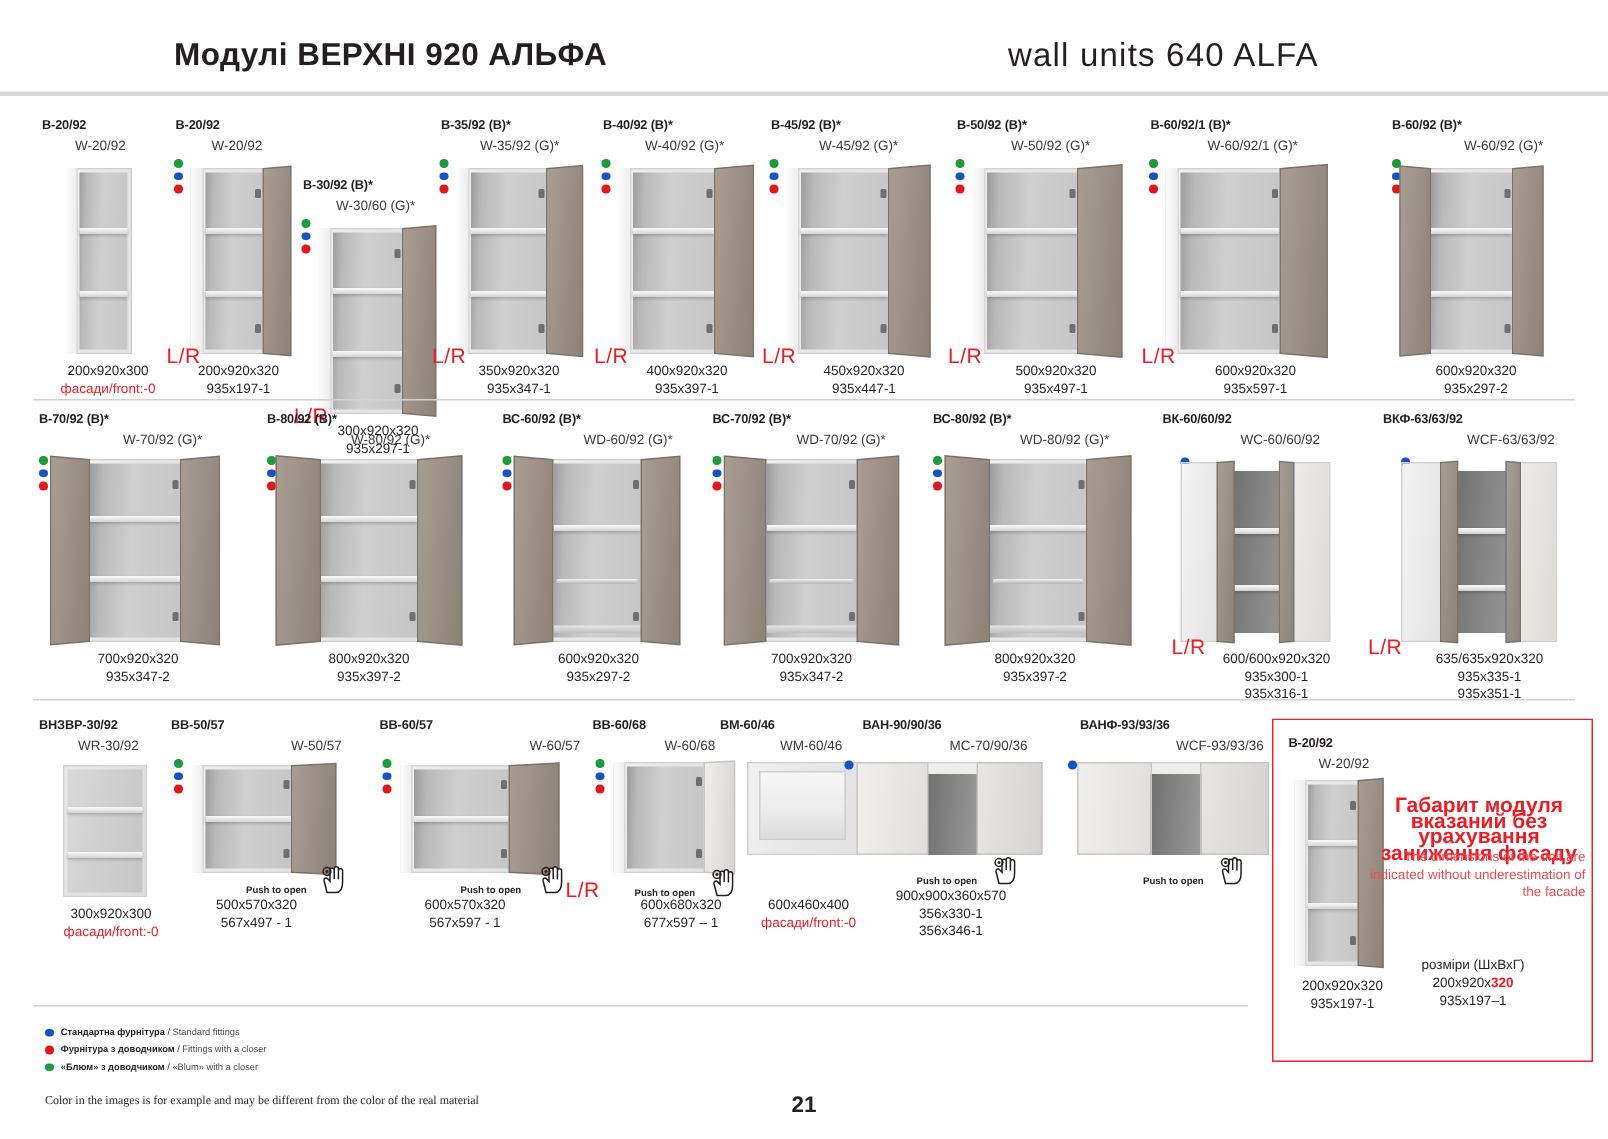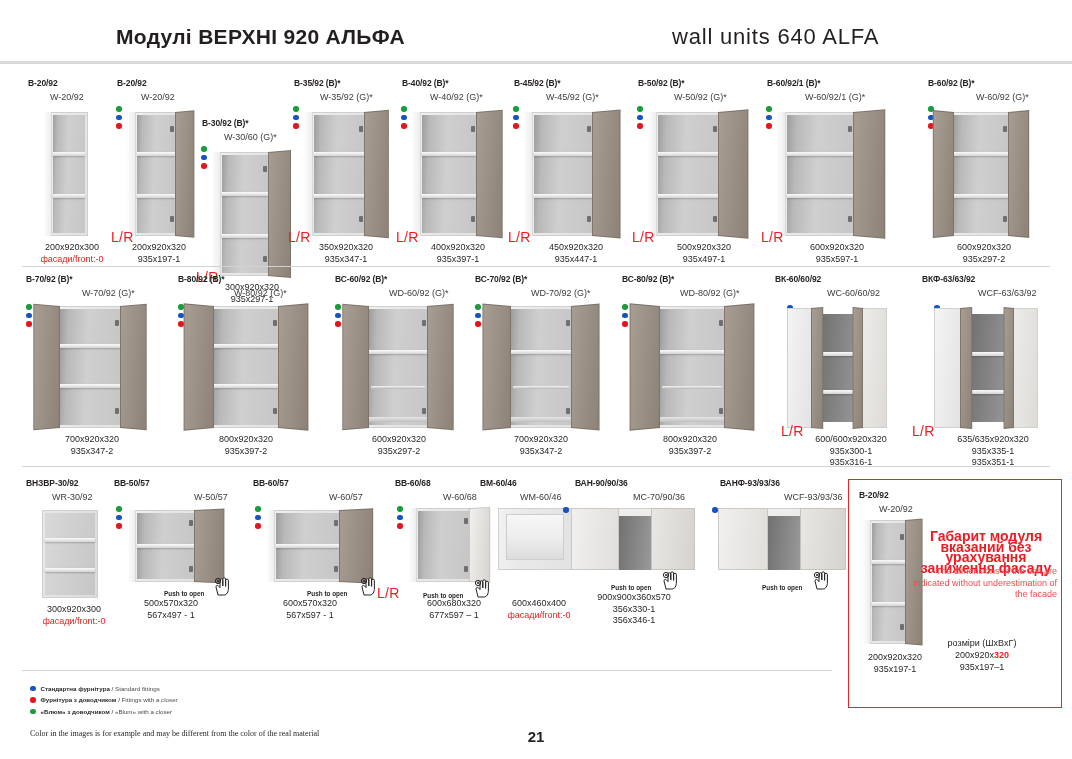--- a/index.html
+++ b/index.html
@@ -617,21 +617,21 @@
       <circle cx="7" cy="5" r="1" fill="#231f20"></circle>
     </svg>
     <div class="dims" style="left:-8px;top:120px;width:130px;">
       <div>500x570x320</div>
       <div>567x497 - 1</div>
     </div>
   </div>
 
   <div class="cell" style="left:253px;top:8px;width:160px;height:160px;">
     <div class="code-ua" style="position:absolute;left:0px;top:0;">ВВ-60/57</div>
-    <div class="code-en" style="position:absolute;left:76px;top:14px;">W-60/57</div>
+    <div class="code-en" style="position:absolute;left:100px;top:14px;">W-60/57</div>
     <div class="dots" style="left:2px;top:28px;">
       <div class="dot green"></div>
       <div class="dot blue"></div>
       <div class="dot red"></div>
     </div>
     <div class="cab" style="left:14px;top:32px;width:74px;height:72px;">
       <div class="carcass"></div>
       <div class="side-wall" style="width:8px;"></div>
       <div class="interior" style="left:9px;top:3px;right:2px;bottom:3px;"></div>
       <div class="shelf" style="left:9px;right:2px;top:34px;"></div>

